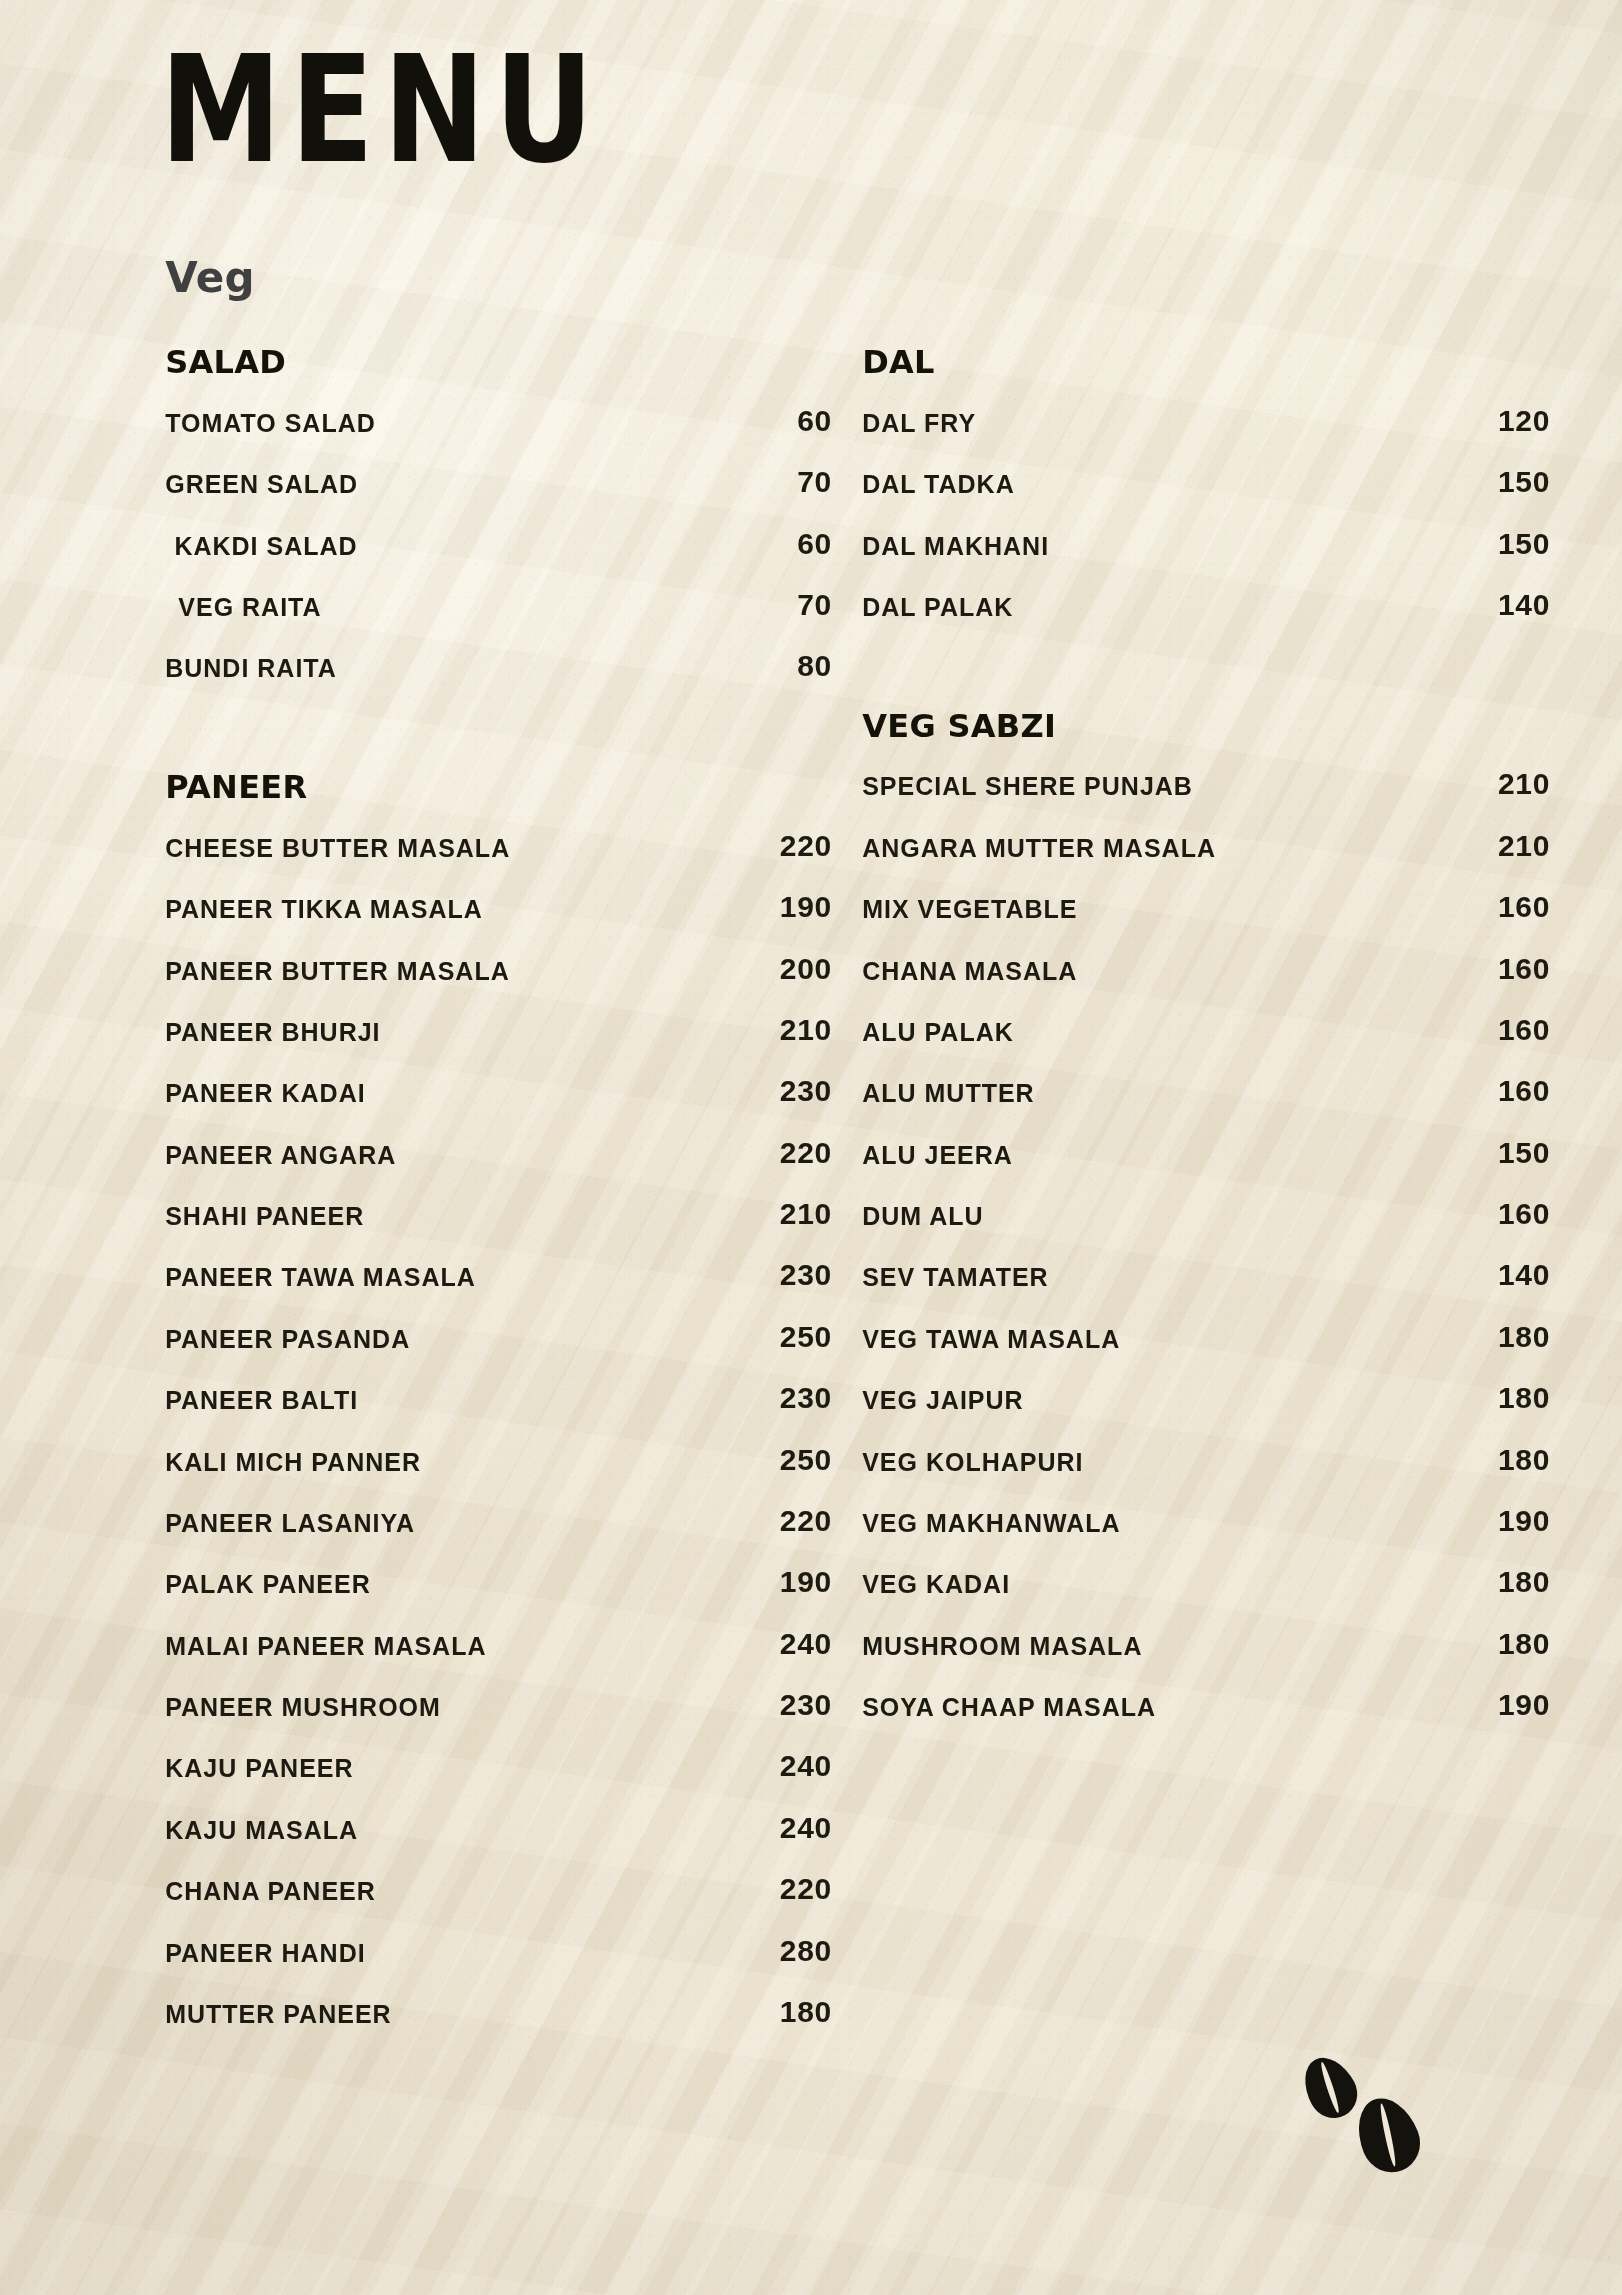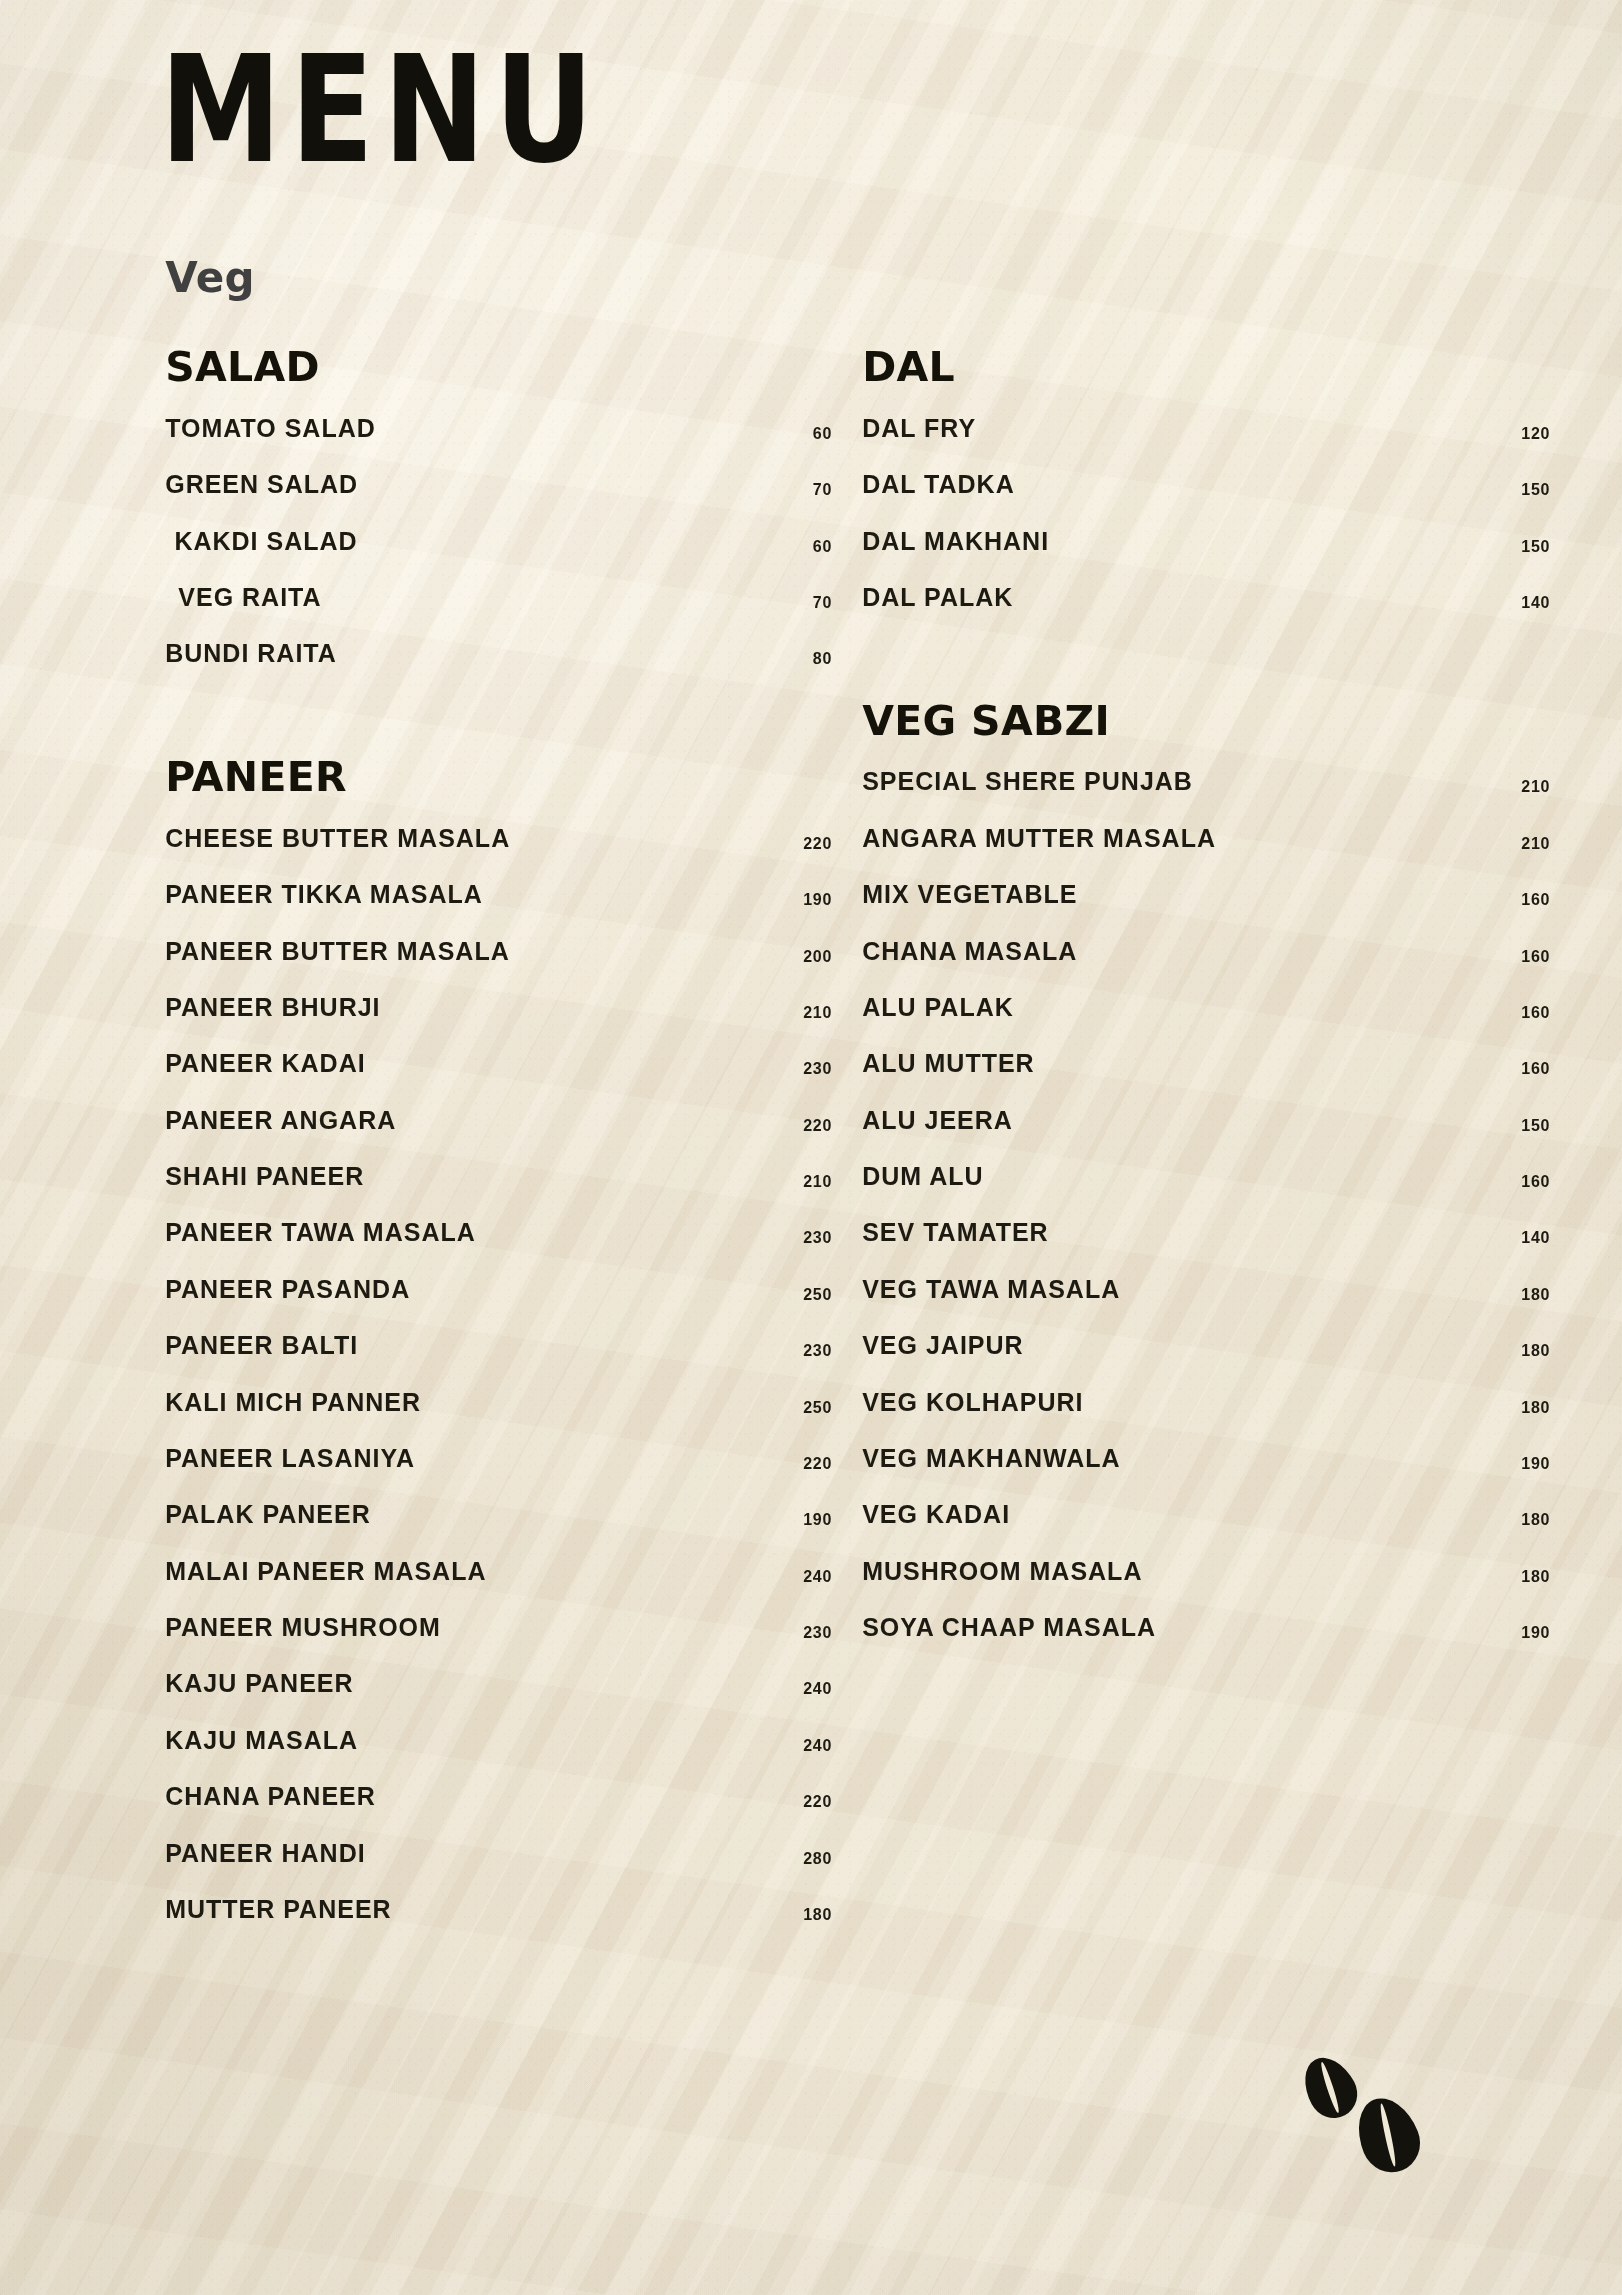--- a/index.html
+++ b/index.html
@@ -102,21 +102,21 @@
     margin-left: 0;
   }
 
   .section + .section {
     margin-top: 71px;
   }
 
   .section-title {
     font-family: "DejaVu Sans", sans-serif;
     font-weight: 700;
-    font-size: 41px;
+    font-size: 32px;
     letter-spacing: 0.3px;
     margin: 0 0 9.2px 5.2px;
     color: #141209;
   }
 
   .items {
     list-style: none;
     margin: 0;
     padding: 0;
   }
@@ -127,21 +127,21 @@
     font-size: 25px;
     font-weight: 600;
     letter-spacing: 1px;
     color: #1d1a12;
     padding: 13.7px 0 13.7px 5.2px;
   }
   .item .name {
     white-space: nowrap;
   }
   .item .price {
-    font-size: 16px;
+    font-size: 30px;
     font-weight: 600;
     letter-spacing: 0.7px;
     min-width: 72px;
     text-align: right;
     padding-right: 25px;
   }
   .col.right .item .price {
     padding-right: 3.9px;
   }
   

